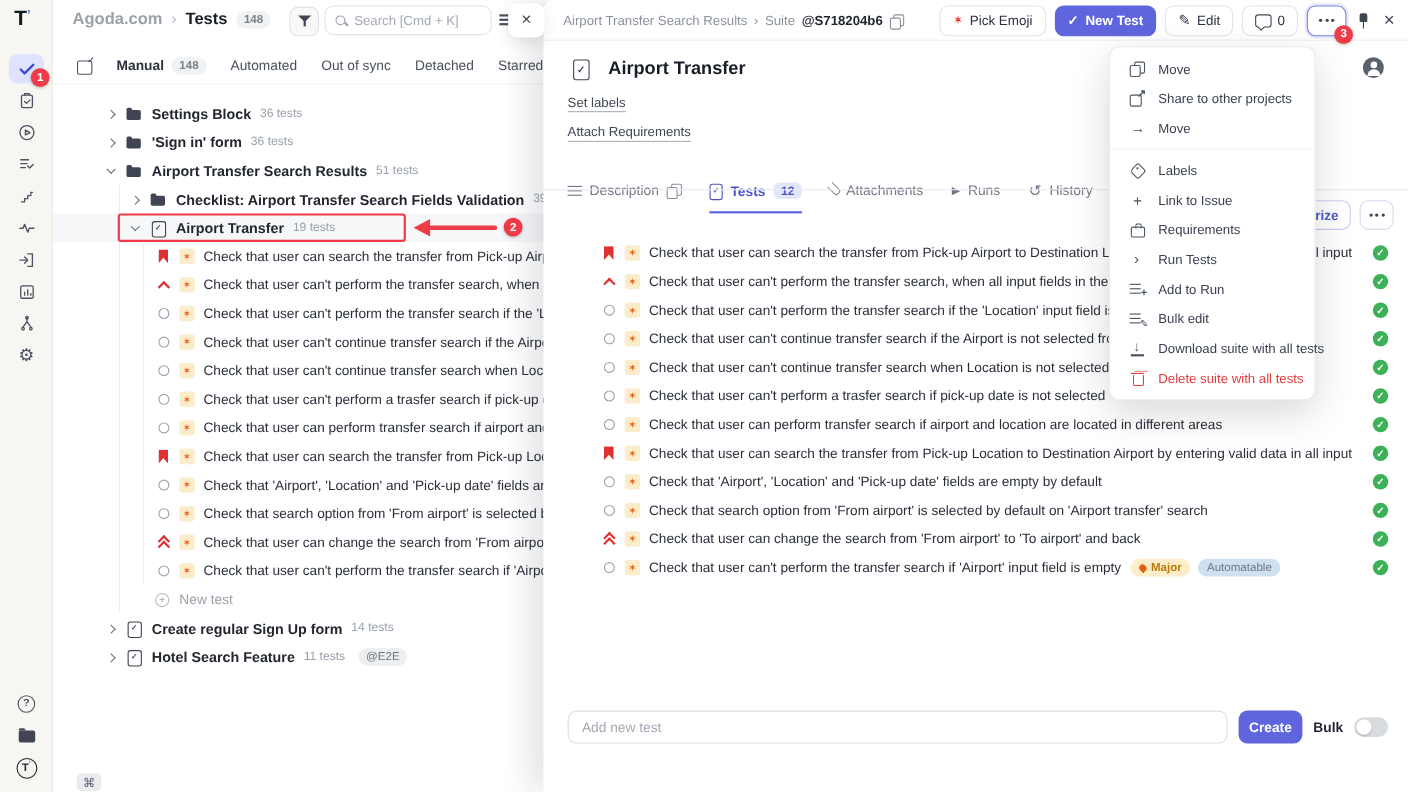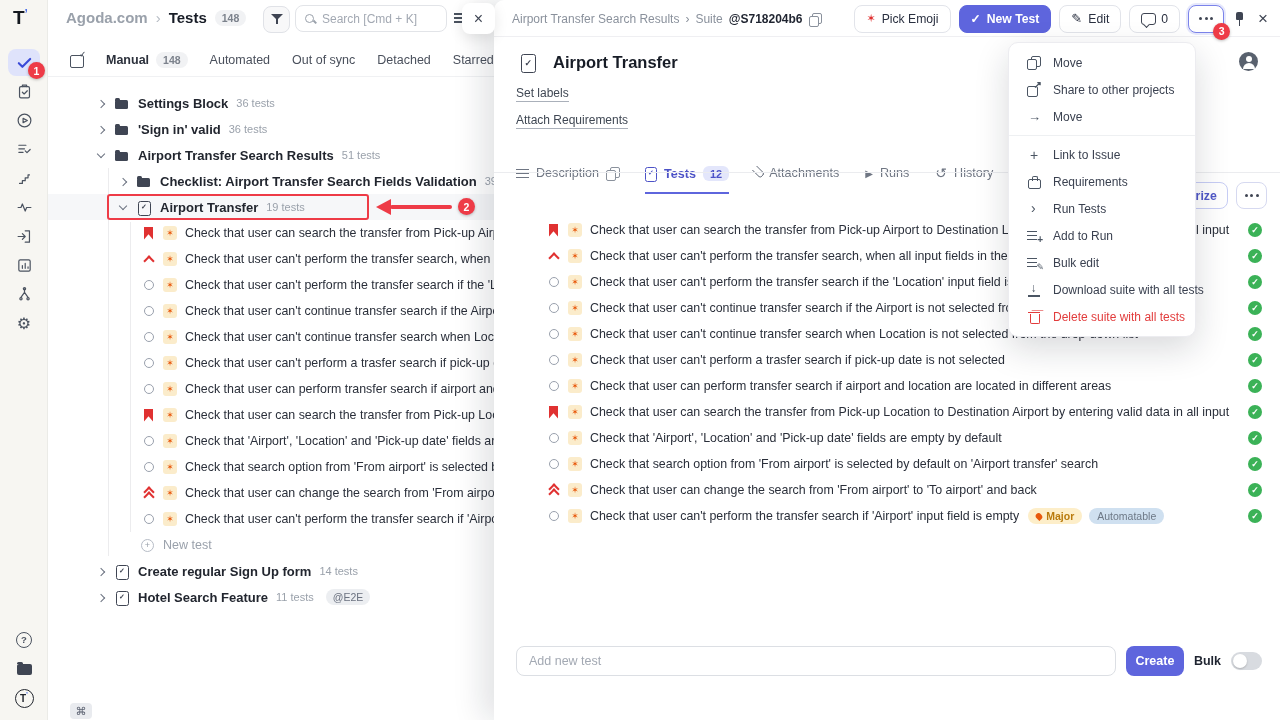--- a/index.html
+++ b/index.html
@@ -315,21 +315,21 @@
     <div class="trow lvl0">
           <span class="chev r"></span>
           <span class="ticon folder"></span>
           <span class="tname">Settings Block</span>
           <span class="tcount">36 tests</span>
 
         </div>
         <div class="trow lvl0">
           <span class="chev r"></span>
           <span class="ticon folder"></span>
-          <span class="tname">'Sign in' valid</span>
+          <span class="tname">'Sign in' form</span>
           <span class="tcount">36 tests</span>
 
         </div>
         <div class="trow lvl0">
           <span class="chev d"></span>
           <span class="ticon folder"></span>
           <span class="tname">Airport Transfer Search Results</span>
           <span class="tcount">51 tests</span>
 
         </div>
@@ -649,20 +649,25 @@
         <span class="mi move"></span>
         <span>Move</span>
 
       </div>
       <div class="mitem sep">
         
         
         
       </div>
       <div class="mitem">
+        <span class="mi tag"></span>
+        <span>Labels</span>
+
+      </div>
+      <div class="mitem">
         <span class="mi plus"></span>
         <span>Link to Issue</span>
 
       </div>
       <div class="mitem">
         <span class="mi case"></span>
         <span>Requirements</span>
 
       </div>
       <div class="mitem">

